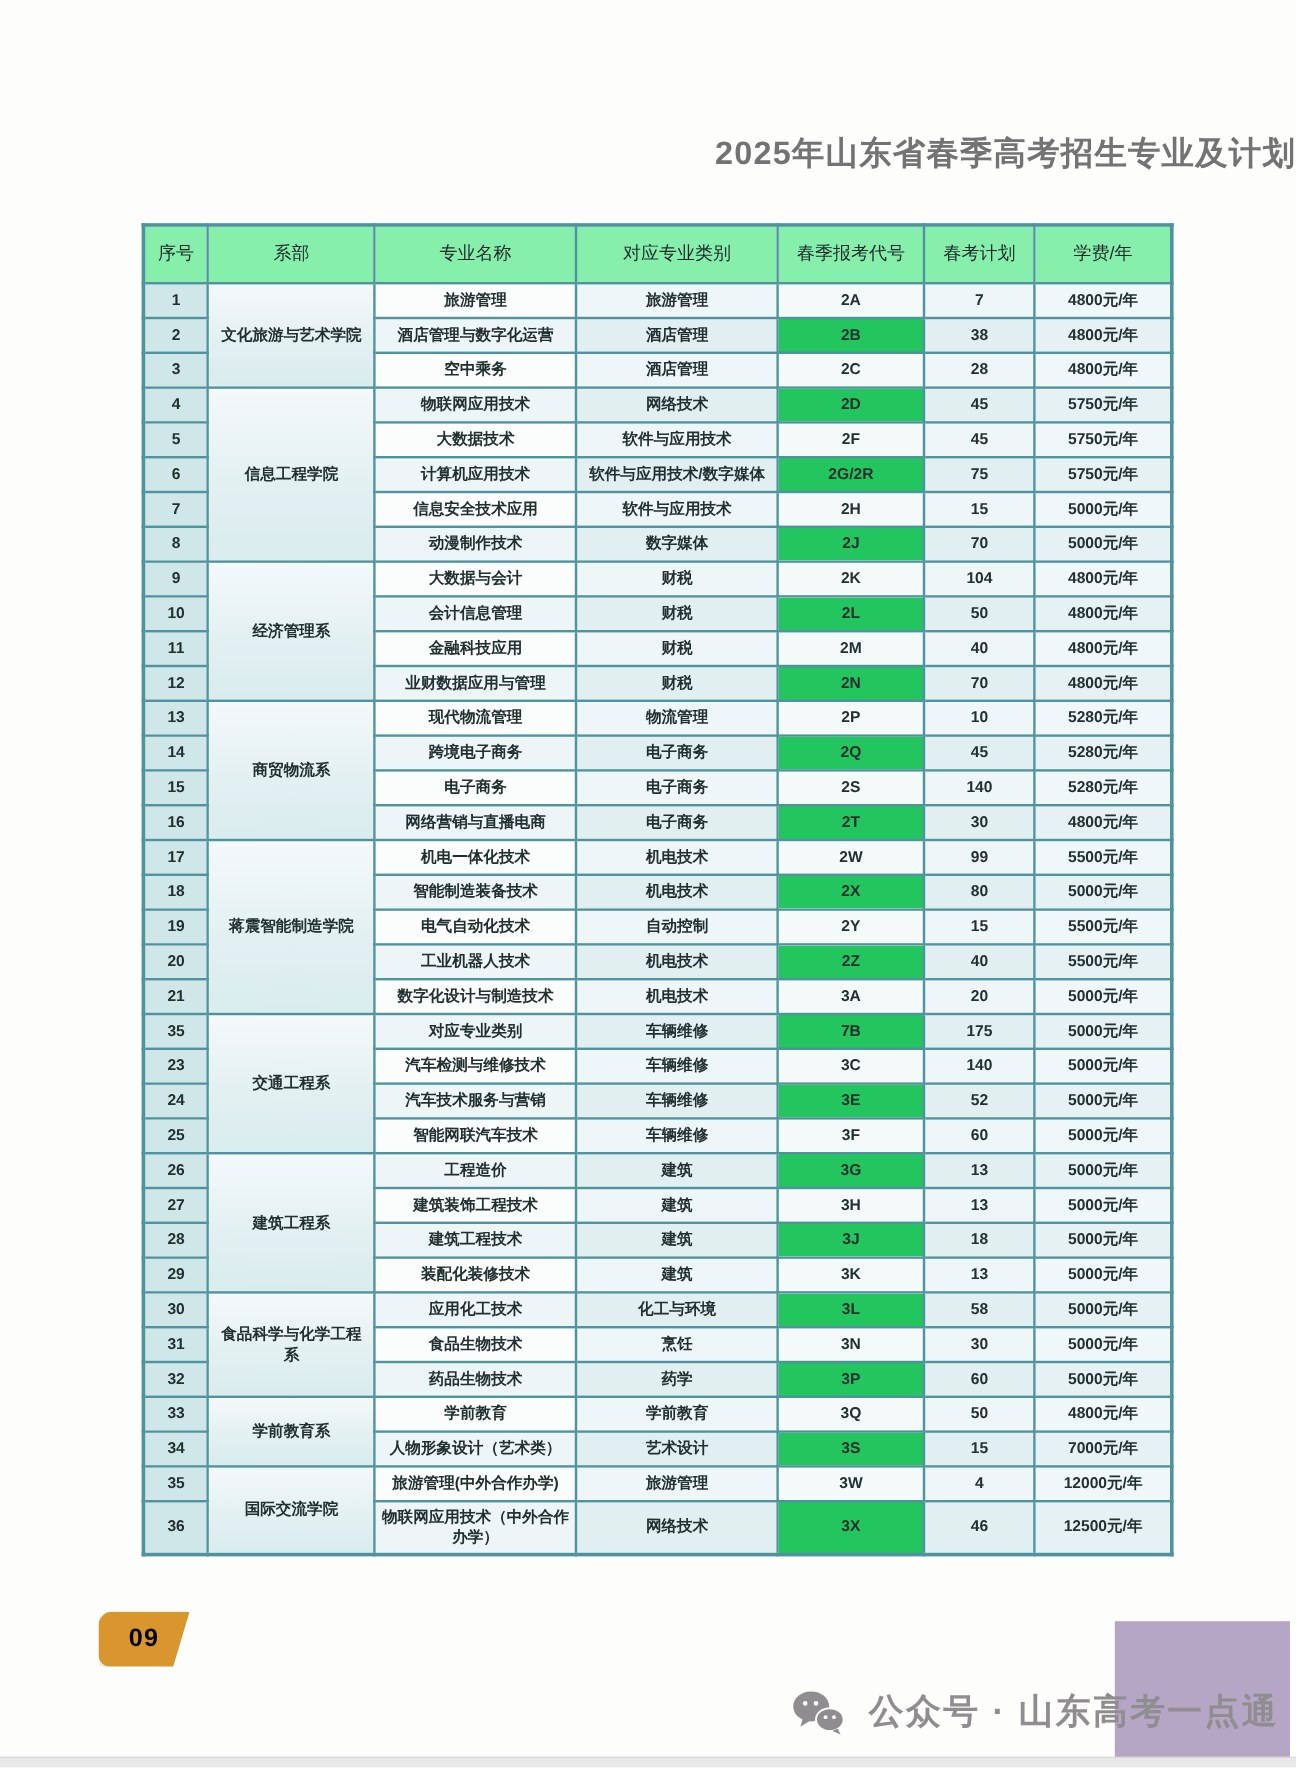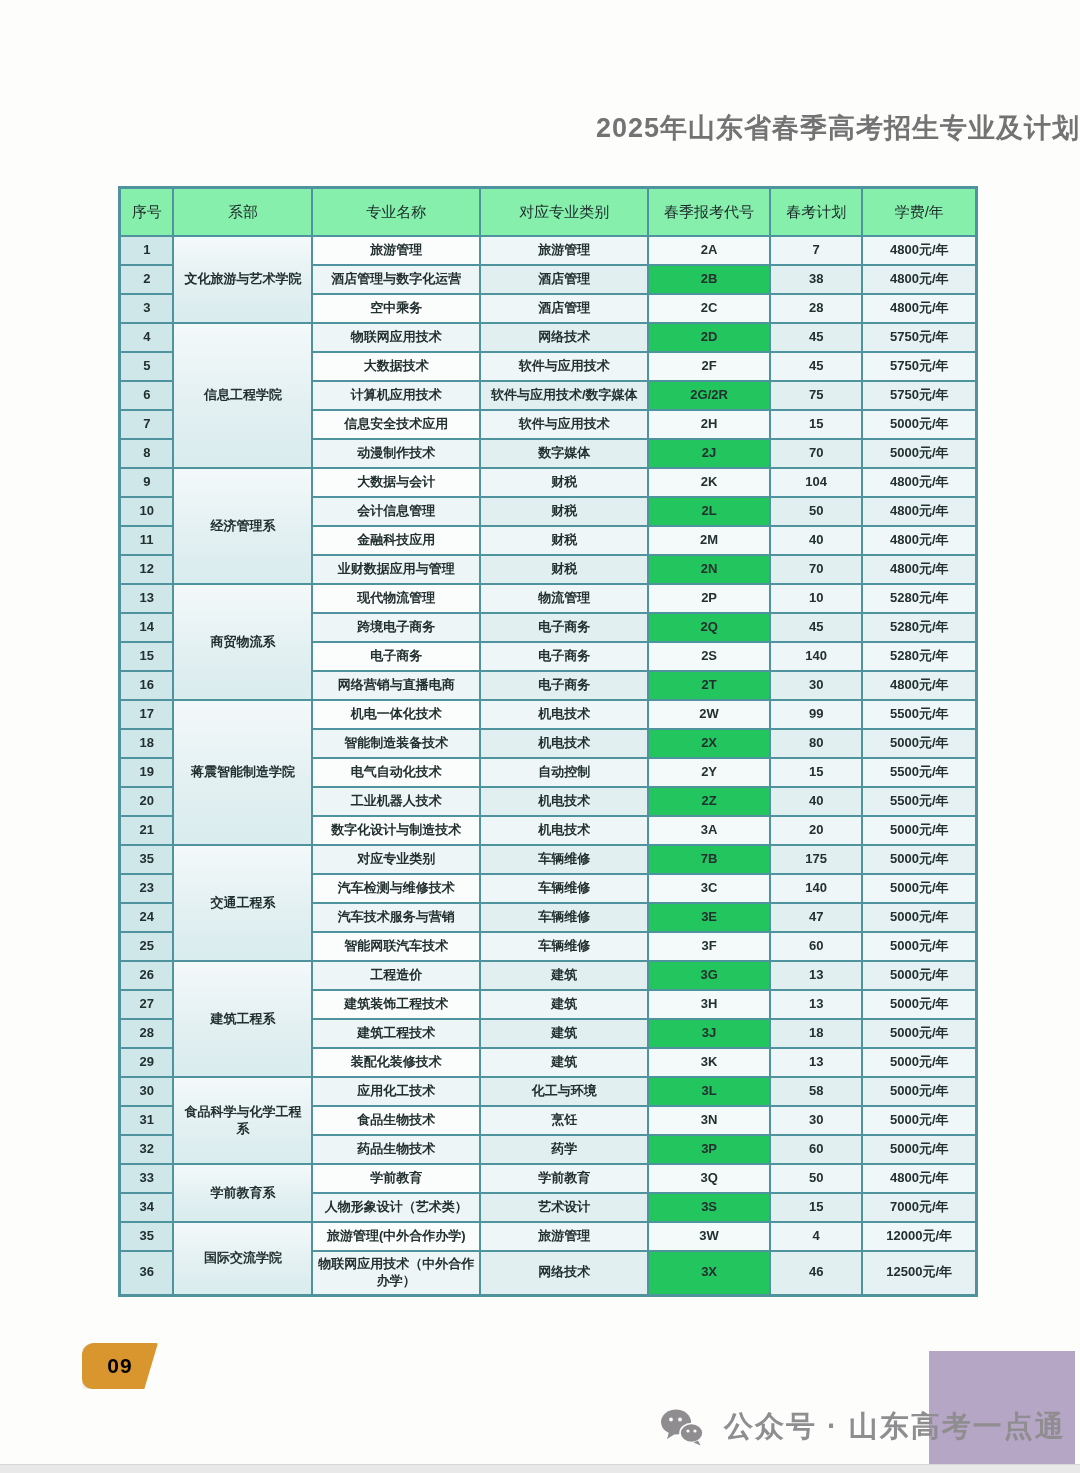--- a/index.html
+++ b/index.html
@@ -326,21 +326,21 @@
           <td class="col-cat">车辆维修</td>
           <td class="col-code">3C</td>
           <td class="col-plan">140</td>
           <td class="col-fee">5000元/年</td>
         </tr>
         <tr class="alt">
           <td class="col-no">24</td>
           <td class="col-major">汽车技术服务与营销</td>
           <td class="col-cat">车辆维修</td>
           <td class="col-code">3E</td>
-          <td class="col-plan">47</td>
+          <td class="col-plan">52</td>
           <td class="col-fee">5000元/年</td>
         </tr>
         <tr>
           <td class="col-no">25</td>
           <td class="col-major">智能网联汽车技术</td>
           <td class="col-cat">车辆维修</td>
           <td class="col-code">3F</td>
           <td class="col-plan">60</td>
           <td class="col-fee">5000元/年</td>
         </tr>

